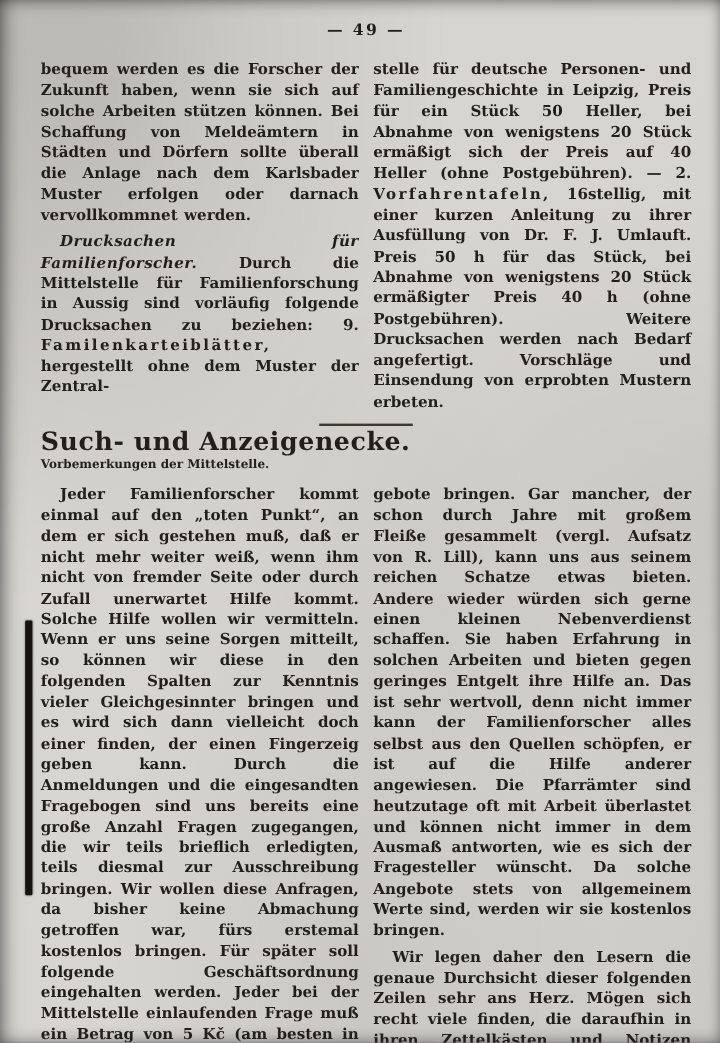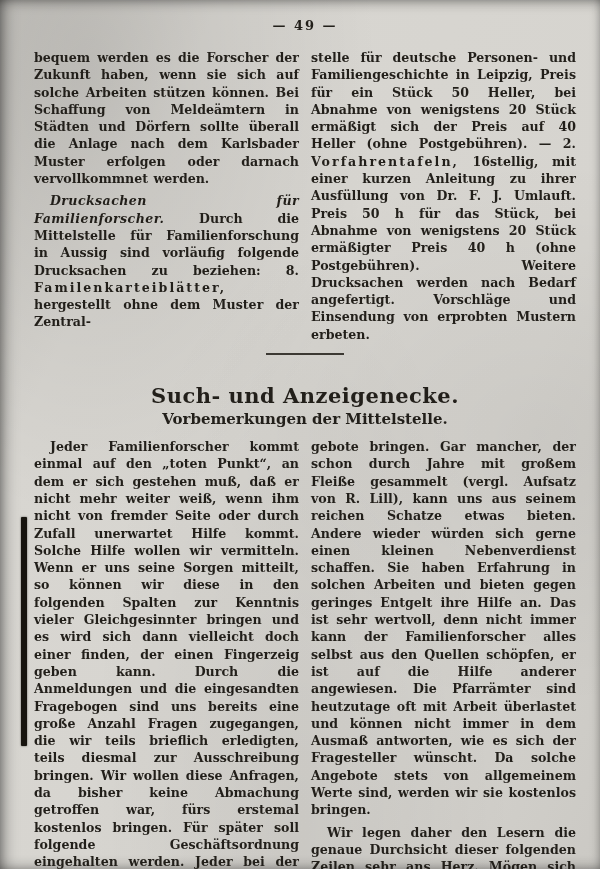--- a/index.html
+++ b/index.html
@@ -35,46 +35,46 @@
   }
   .indent{text-indent:16px;}
   .pgap{margin-top:5px;}
   .sp{letter-spacing:2px;}
   .lead{letter-spacing:.4px;font-style:italic;}
   .rule{
     width:78px;border:0;border-top:2px solid #3c3933;
     margin:10px auto 0 auto;
   }
   h1.sec-title{
-    margin:28px 0 2px 0;text-align:center;
+    margin:0 0 2px 0;
     font-size:21px;letter-spacing:.5px;font-weight:700;
   }
   h2.sec-subtitle{
-    margin:2px 0 10px 0;text-align:center;
-    font-size:15px;font-weight:700;
+    margin:2px 0 10px 0;text-align:left;
+    font-size:10px;font-weight:700;
   }
   .margin-bar{
     position:absolute;left:21px;top:517px;width:6px;height:229px;
     background:#17140f;border-radius:1px;
     box-shadow:0 0 2px rgba(0,0,0,.6);
   }
 </style>
 </head>
 <body>
 
 <div class="page">
   <div class="margin-bar"></div>
   <div class="content">
 
     <div class="page-number">— 49 —</div>
 
     <div class="cols">
       <div class="col">
         <p>bequem werden es die Forscher der Zukunft haben, wenn sie sich auf solche Arbeiten stützen können. Bei Schaffung von Meldeämtern in Städten und Dörfern sollte überall die Anlage nach dem Karlsbader Muster erfolgen oder darnach vervollkommnet werden.</p>
-        <p class="indent pgap"><span class="lead">Drucksachen für Familienforscher.</span><span> Durch die Mittelstelle für Familienforschung in Aussig sind vorläufig folgende Drucksachen zu beziehen: 8. </span><span class="sp">Familenkarteiblätter,</span><span> hergestellt ohne dem Muster der Zentral-</span></p>
+        <p class="indent pgap"><span class="lead">Drucksachen für Familienforscher.</span><span> Durch die Mittelstelle für Familienforschung in Aussig sind vorläufig folgende Drucksachen zu beziehen: 9. </span><span class="sp">Familenkarteiblätter,</span><span> hergestellt ohne dem Muster der Zentral-</span></p>
       </div>
       <div class="col">
         <p><span>stelle für deutsche Personen- und Familiengeschichte in Leipzig, Preis für ein Stück 50 Heller, bei Abnahme von wenigstens 20 Stück ermäßigt sich der Preis auf 40 Heller (ohne Postgebühren). — 2. </span><span class="sp">Vorfahrentafeln,</span><span> 16stellig, mit einer kurzen Anleitung zu ihrer Ausfüllung von Dr. F. J. Umlauft. Preis 50 h für das Stück, bei Abnahme von wenigstens 20 Stück ermäßigter Preis 40 h (ohne Postgebühren). Weitere Drucksachen werden nach Bedarf angefertigt. Vorschläge und Einsendung von erprobten Mustern erbeten.</span></p>
       </div>
     </div>
 
     <hr class="rule">
 
     <h1 class="sec-title">Such- und Anzeigenecke.</h1>
     <h2 class="sec-subtitle">Vorbemerkungen der Mittelstelle.</h2>

